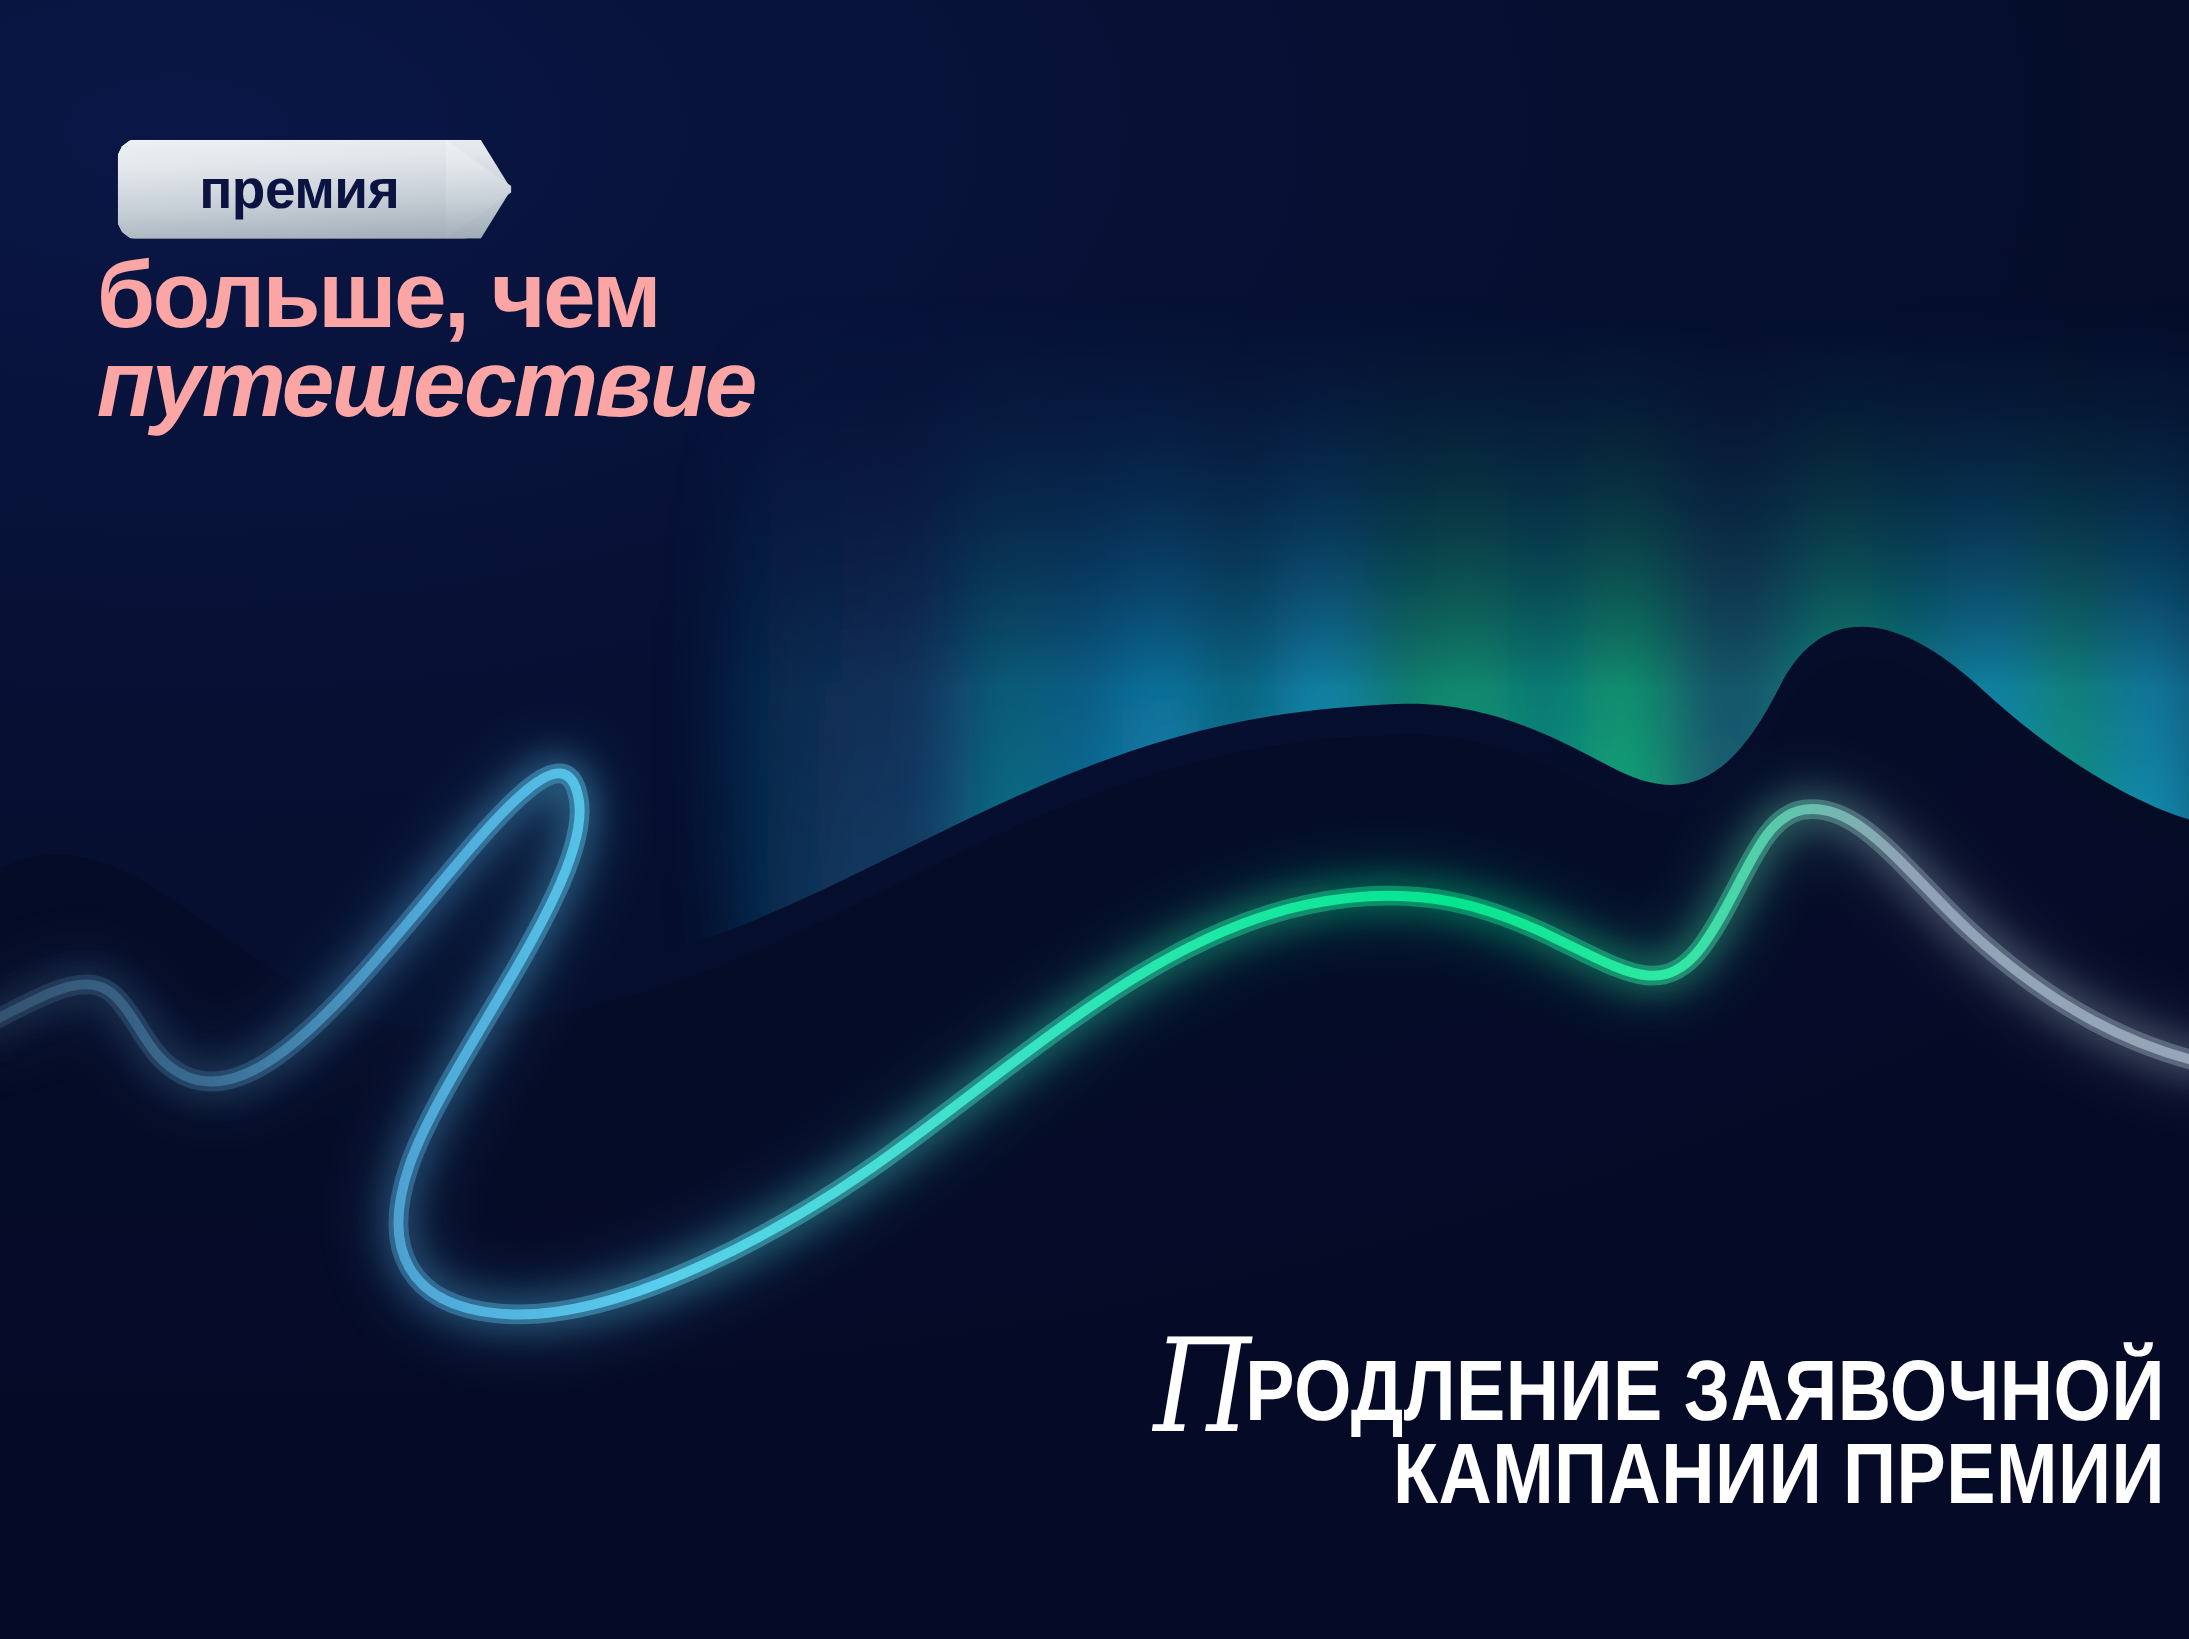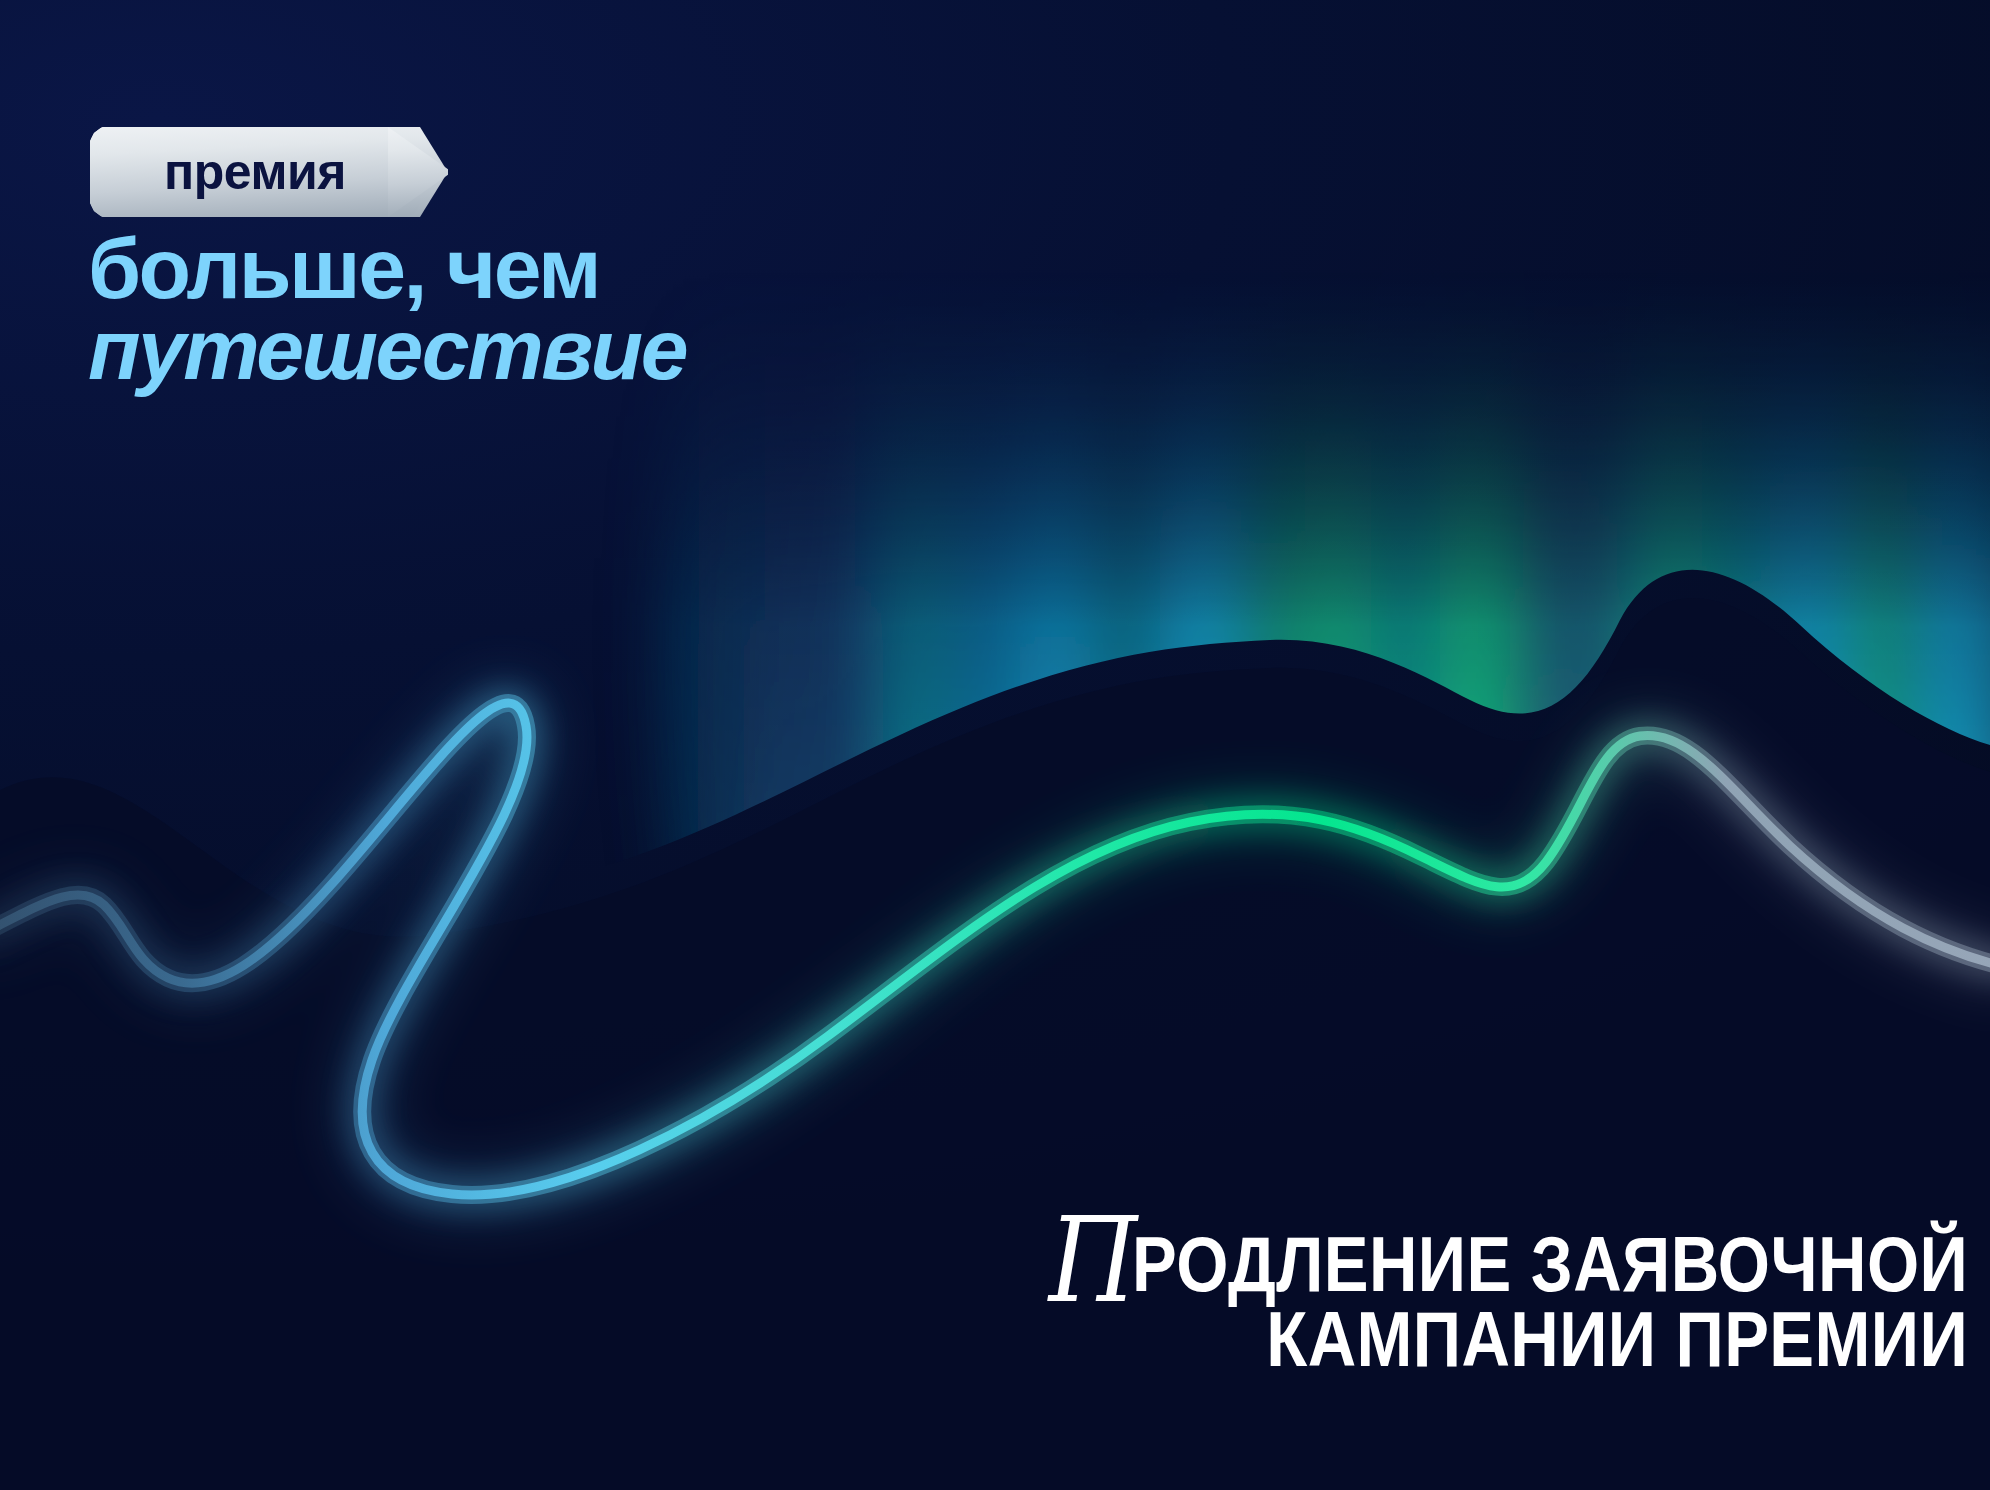--- a/index.html
+++ b/index.html
@@ -12,42 +12,42 @@
   }
 
   
   .aurora-wrap{position:absolute;left:0;top:0;width:1990px;height:1490px;
                overflow:hidden;}
 
   
   .ribbon{position:absolute;left:0;top:0;width:1990px;height:1490px;}
 
   
-  .badge{position:absolute;left:90px;top:127px;width:356px;height:90px;}
+  .badge{position:absolute;left:107px;top:127px;width:356px;height:90px;}
   .badge-shape{position:absolute;inset:0;
      background:linear-gradient(177deg,#eef1f4 0%,#e2e7eb 26%,#c6ced6 62%,#9fabb7 100%);
      -webkit-clip-path:polygon(0 14px,0 76px,4px 84px,12px 90px,330px 90px,356px 48px,356px 42px,330px 0,12px 0,4px 6px);
      clip-path:polygon(0 14px,0 76px,4px 84px,12px 90px,330px 90px,356px 48px,356px 42px,330px 0,12px 0,4px 6px);
      border-radius:14px 0 0 14px;
   }
   .badge-shape::before{content:"";position:absolute;left:0;top:0;width:330px;height:100%;
      border-radius:16px;
      background:linear-gradient(177deg,#eef1f4 0%,#e2e7eb 26%,#c6ced6 62%,#9fabb7 100%);}
   .badge-arrow{position:absolute;right:-2px;top:0;width:60px;height:90px;
      background:linear-gradient(177deg,#eef1f4 0%,#e2e7eb 26%,#c6ced6 62%,#9fabb7 100%);
      -webkit-clip-path:polygon(0 0,100% 47%,100% 53%,0 100%);
      clip-path:polygon(0 0,100% 47%,100% 53%,0 100%);}
   .badge-label{position:absolute;left:0;top:0;width:330px;height:90px;
      display:flex;align-items:center;justify-content:center;
      color:#0b1340;font-size:50px;font-weight:bold;letter-spacing:-.5px;
      font-family:"Liberation Sans",sans-serif;}
 
   
   .headline{position:absolute;left:88px;top:228px;width:1000px;
-            color:#7dd3fc;font-size:86px;line-height:.94;font-weight:bold;
+            color:#fca5a5;font-size:86px;line-height:.94;font-weight:bold;
             letter-spacing:-2.5px;font-family:"Liberation Sans",sans-serif;}
   .headline .l2{display:block;font-style:italic;}
 
   
   .caption{position:absolute;right:22px;bottom:112px;
            text-align:right;color:#ffffff;}
   .cap-line{display:block;font-size:78px;font-weight:bold;line-height:.97;
             letter-spacing:.5px;white-space:nowrap;
             transform:scaleX(.86);transform-origin:right center;
             font-family:"Liberation Sans",sans-serif;}

